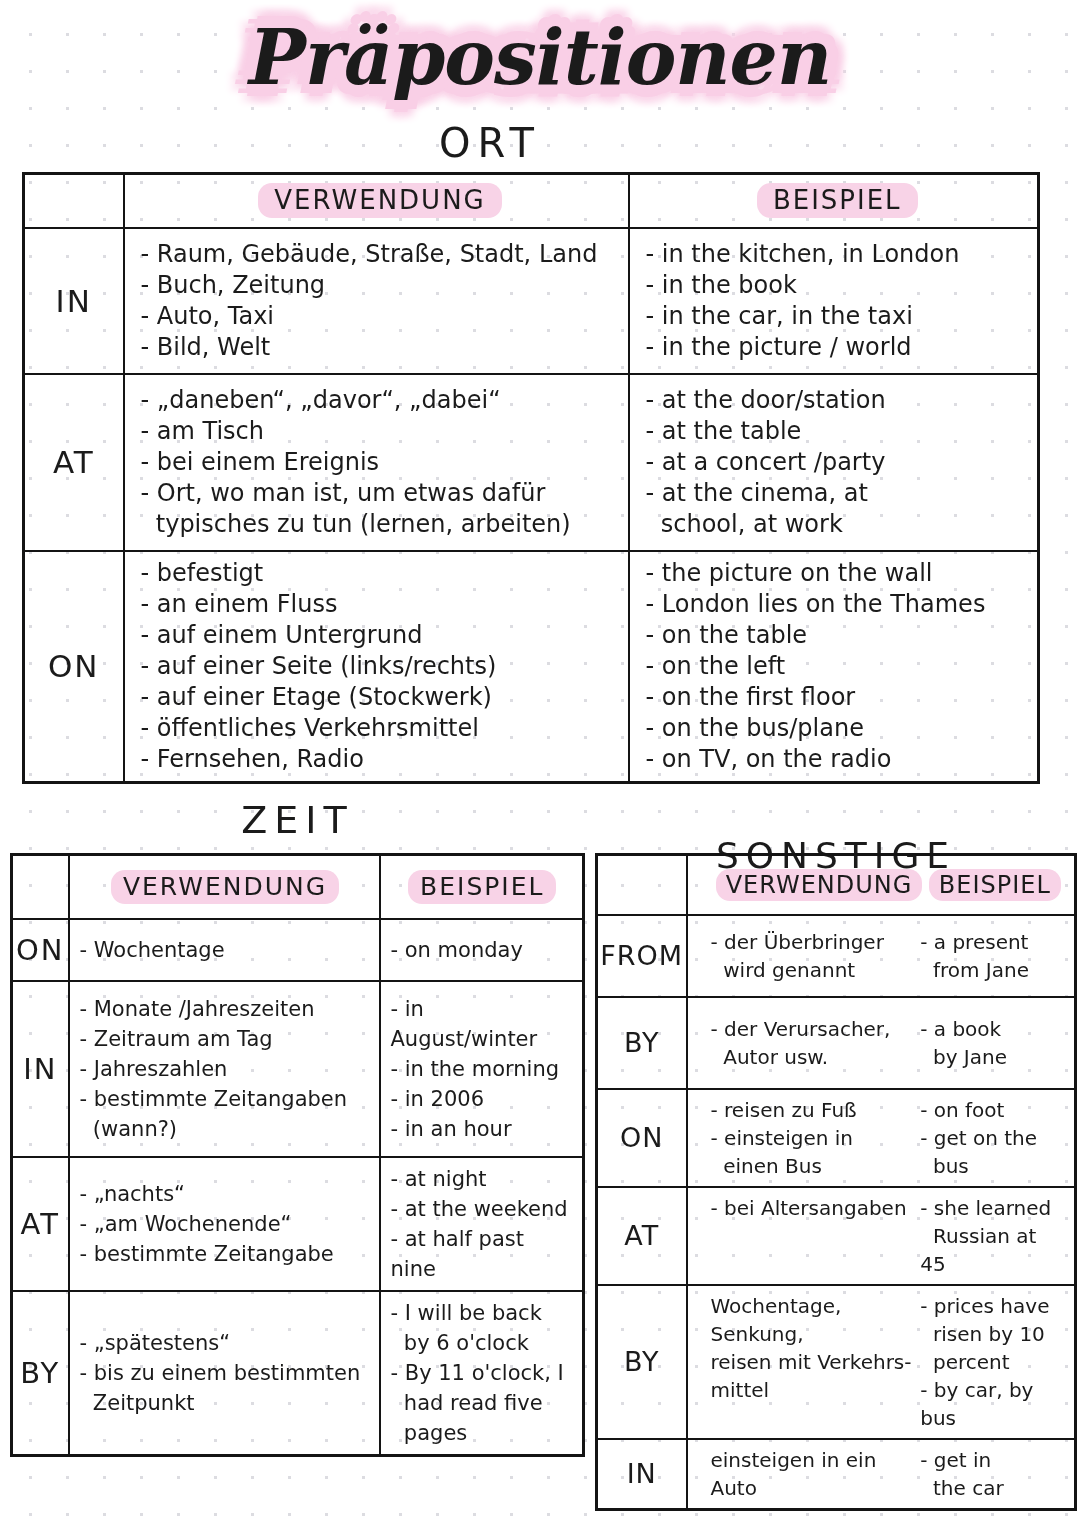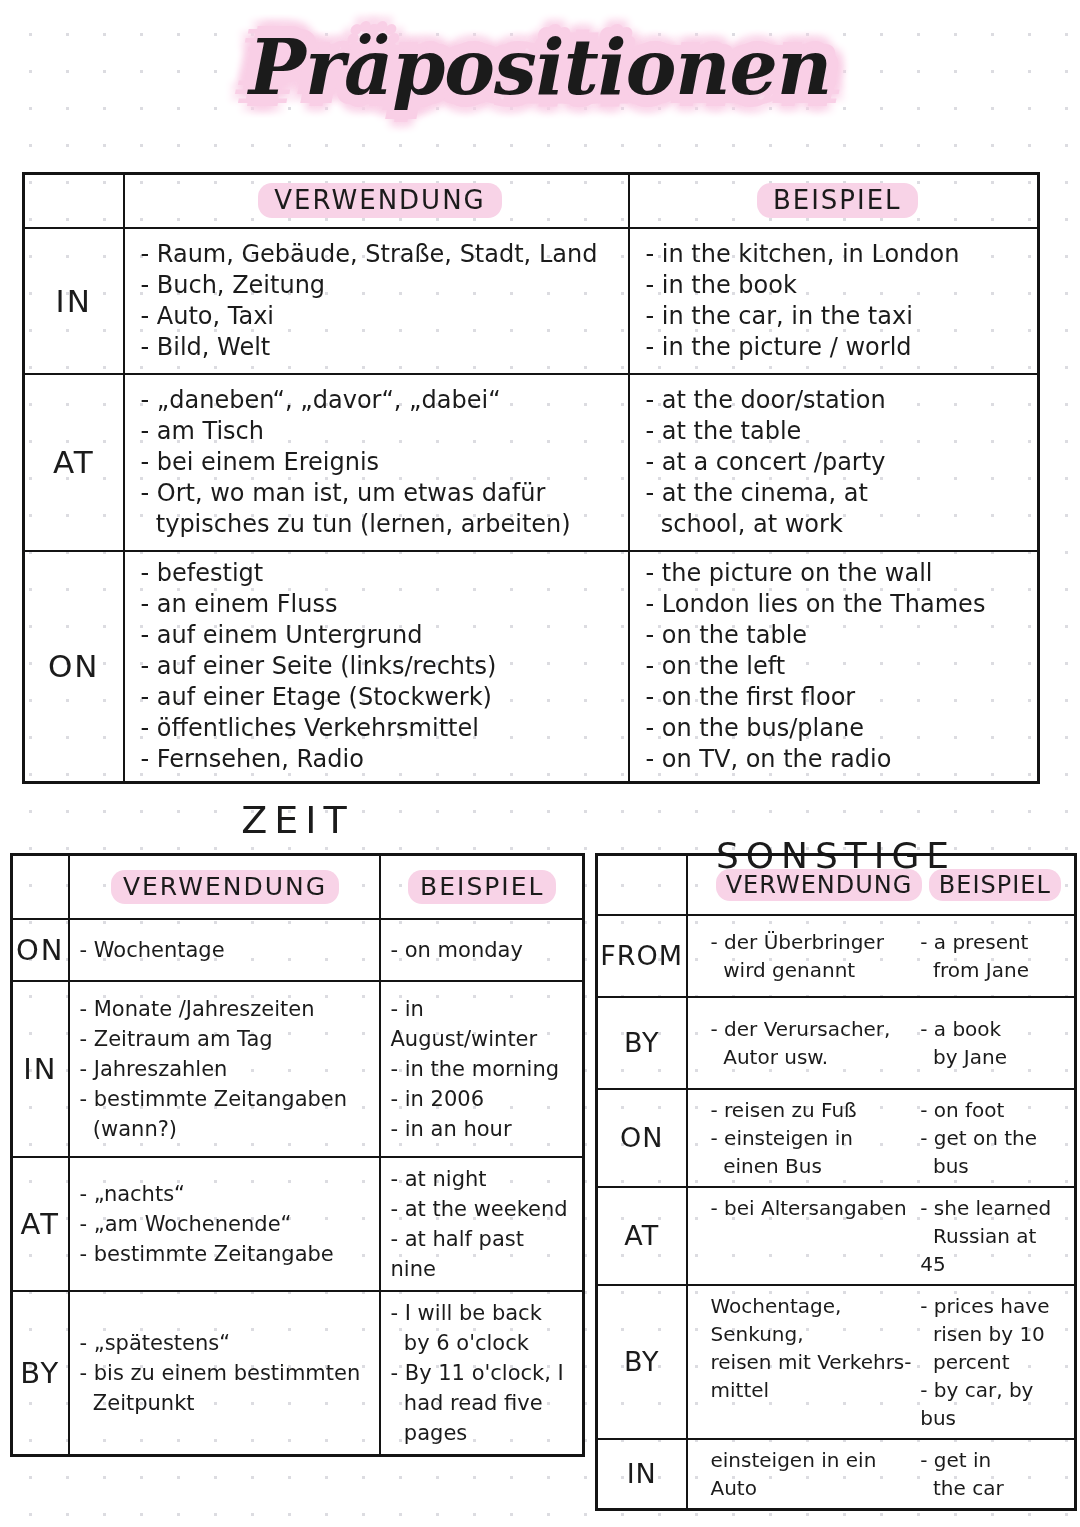--- a/index.html
+++ b/index.html
@@ -8,21 +8,21 @@
     width:1080px;height:1527px;
     background-color:#ffffff;
     background-image:radial-gradient(circle,#dcdce1 1.7px,transparent 2px);
     background-size:37px 37px;
     background-position:12px 16px;
     font-family:"DejaVu Sans",sans-serif;
     color:#1b1b1b;
     overflow:hidden;
   }
   
-  .title-wrap{position:absolute;top:14px;left:0;width:1080px;text-align:center;}
+  .title-wrap{position:absolute;top:4px;left:0;width:1080px;text-align:center;}
   .title{
     display:inline-block;
     font-family:"DejaVu Serif",serif;
     font-style:italic;font-weight:bold;
     font-size:76px;line-height:108px;
     letter-spacing:-1px;
     padding:0 30px;
     text-shadow:
       12px 0 0 #f9cfe6,-12px 0 0 #f9cfe6,0 12px 0 #f9cfe6,0 -12px 0 #f9cfe6,
       9px 9px 0 #f9cfe6,-9px 9px 0 #f9cfe6,9px -9px 0 #f9cfe6,-9px -9px 0 #f9cfe6,
@@ -87,20 +87,21 @@
 </style>
 </head>
 <body>
 
 <div class="page">
 
   <div class="title-wrap">
     <span class="title">Präpositionen</span>
   </div>
 
+  <div class="sec-head h-ort">ORT</div>
 
   <table class="t-ort">
     <colgroup>
         <col style="width:100px">
         <col style="width:505px">
         <col>
       </colgroup>
     <tbody>
         <tr class="head">
       <td class="lbl"></td>

